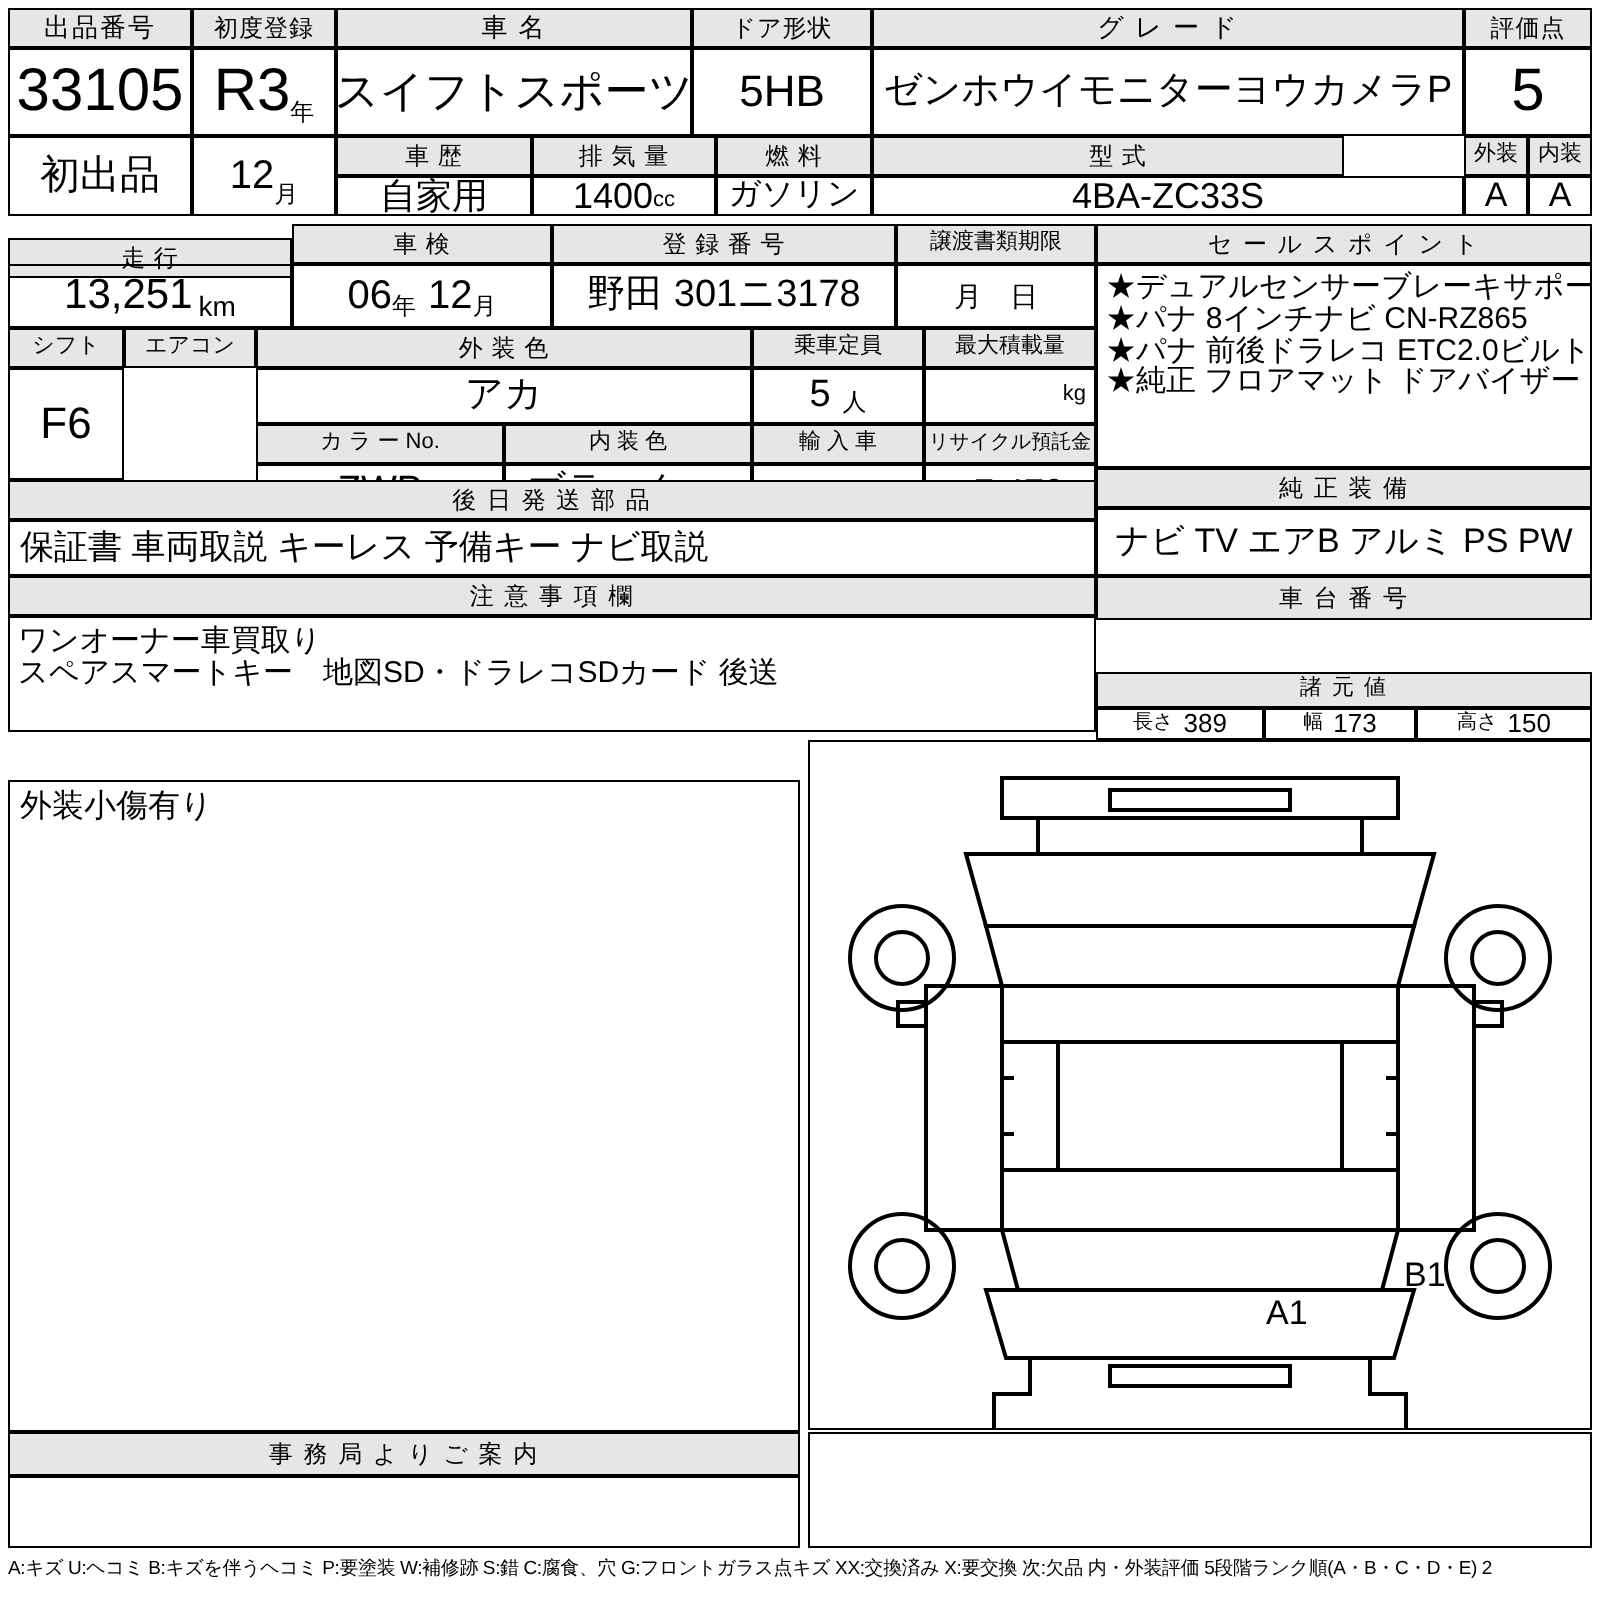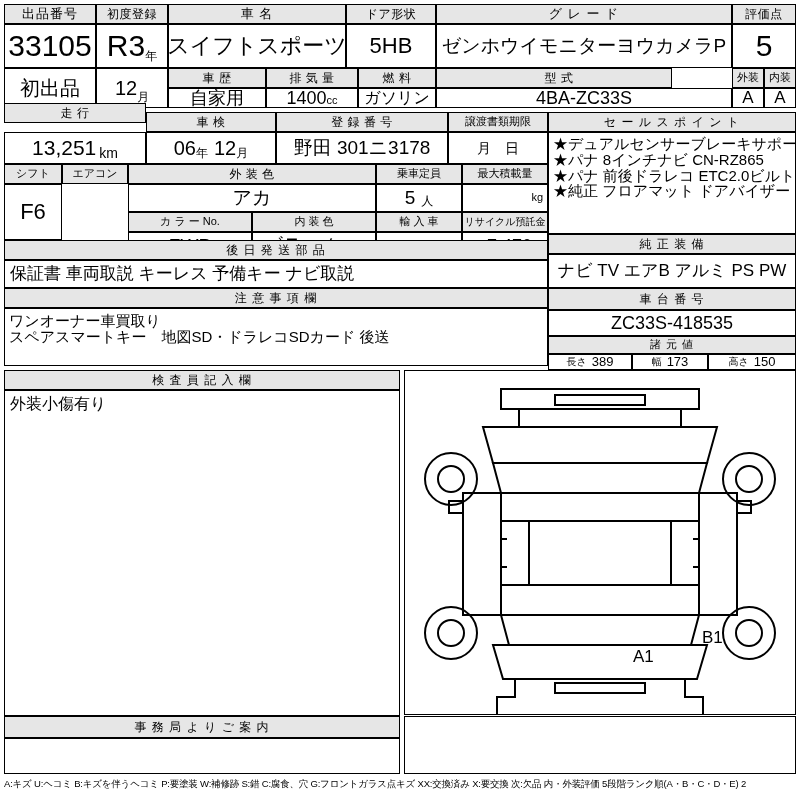--- a/index.html
+++ b/index.html
@@ -94,21 +94,21 @@
   <div class="c val sm" style="left:358px;top:88px;width:78px;height:20px;font-size:16px;">ガソリン</div>
 
   <div class="c hdr sm" style="left:436px;top:68px;width:236px;height:20px;padding-left:10px;">型 式</div>
   <div class="c val" style="left:436px;top:88px;width:296px;height:20px;font-size:18px;">4BA-ZC33S</div>
 
   <div class="c hdr sm" style="left:732px;top:68px;width:32px;height:20px;font-size:11px;letter-spacing:0;">外装</div>
   <div class="c hdr sm" style="left:764px;top:68px;width:32px;height:20px;font-size:11px;letter-spacing:0;">内装</div>
   <div class="c val" style="left:732px;top:88px;width:32px;height:20px;font-size:17px;">A</div>
   <div class="c val" style="left:764px;top:88px;width:32px;height:20px;font-size:17px;">A</div>
 
-  <div class="c hdr sm" style="left:4px;top:103px;width:142px;height:20px;">走 行</div>
+  <div class="c hdr sm" style="left:4px;top:119px;width:142px;height:20px;">走 行</div>
   <div class="c" style="left:4px;top:132px;width:142px;height:32px;">
     <span class="val" style="font-size:21px;">13,251</span>
       <span style="font-size:14px;align-self:flex-end;padding-bottom:2px;padding-left:3px;">km</span>
   </div>
 
   <div class="c hdr sm" style="left:146px;top:112px;width:130px;height:20px;">車 検</div>
   <div class="c" style="left:146px;top:132px;width:130px;height:32px;">
     <span class="val" style="font-size:20px;">06</span>
       <span style="font-size:12px;align-self:flex-end;padding-bottom:3px;">年</span>
     <span class="val" style="font-size:20px;padding-left:6px;">12</span>
@@ -170,37 +170,35 @@
   <div class="c hdr" style="left:548px;top:234px;width:248px;height:20px;font-size:12px;">純 正 装 備</div>
   <div class="c val" style="left:548px;top:254px;width:248px;height:34px;font-size:17px;">ナビ TV エアB アルミ PS PW</div>
 
   <div class="c hdr" style="left:4px;top:288px;width:544px;height:20px;font-size:12px;">注 意 事 項 欄</div>
   <div class="c stack" style="left:4px;top:308px;width:544px;height:58px;padding-top:4px;">
     <div>ワンオーナー車買取り</div>
     <div>スペアスマートキー　地図SD・ドラレコSDカード 後送</div>
   </div>
 
   <div class="c hdr" style="left:548px;top:288px;width:248px;height:22px;font-size:12px;">車 台 番 号</div>
-  <div class="c val" style="left:548px;top:310px;width:248px;height:26px;font-size:18px;">ZC33S-418535</div>
 
   <div class="c hdr" style="left:548px;top:336px;width:248px;height:18px;font-size:11px;">諸 元 値</div>
   <div class="c" style="left:548px;top:354px;width:84px;height:16px;">
     <span style="font-size:10px;">長さ</span>
     <span style="font-size:13px;padding-left:5px;">389</span>
   </div>
   <div class="c" style="left:632px;top:354px;width:76px;height:16px;">
     <span style="font-size:10px;">幅</span>
     <span style="font-size:13px;padding-left:5px;">173</span>
   </div>
   <div class="c" style="left:708px;top:354px;width:88px;height:16px;">
     <span style="font-size:10px;">高さ</span>
     <span style="font-size:13px;padding-left:5px;">150</span>
   </div>
 
-  <div class="c hdr" style="left:4px;top:370px;width:396px;height:20px;font-size:12px;">検 査 員 記 入 欄</div>
   <div class="c left" style="left:4px;top:390px;width:396px;height:326px;align-items:flex-start;padding-top:5px;font-size:16px;">外装小傷有り</div>
 
   <div class="c hdr" style="left:4px;top:716px;width:396px;height:22px;font-size:12px;">事 務 局 よ り ご 案 内</div>
   <div class="c" style="left:4px;top:738px;width:396px;height:36px;"></div>
   <div class="c" style="left:404px;top:716px;width:392px;height:58px;"></div>
 
   <div class="diagram">
     <svg width="390" height="343" viewBox="0 0 390 343">
       <g fill="none" stroke="#000" stroke-width="2">
 

